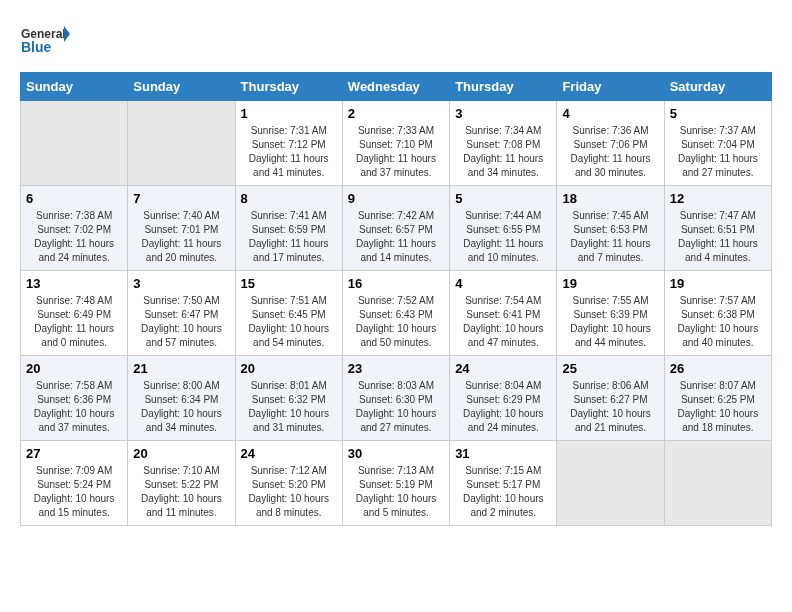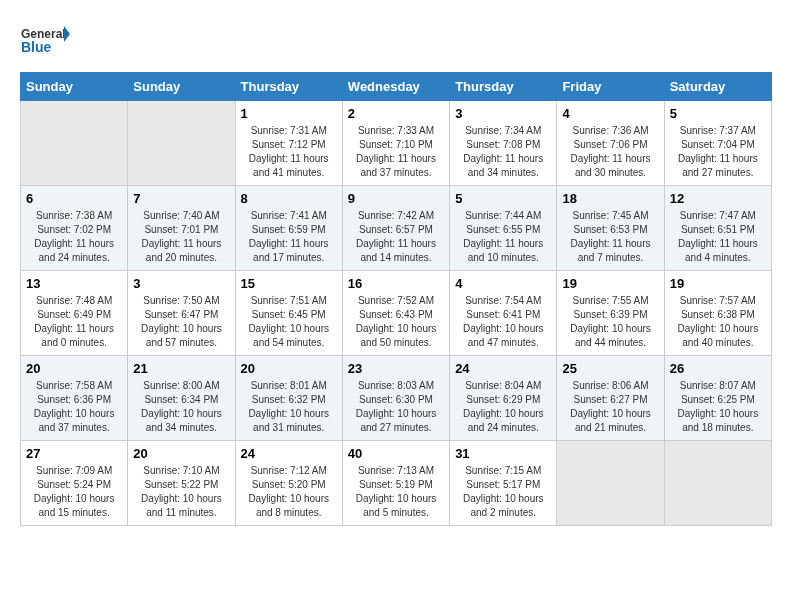--- a/index.html
+++ b/index.html
@@ -230,21 +230,21 @@
         </td>
         <td>
           <span class="day-num">20</span>
           <div class="day-info">Sunrise: 7:10 AM<br>Sunset: 5:22 PM<br>Daylight: 10 hours and 11 minutes.</div>
         </td>
         <td>
           <span class="day-num">24</span>
           <div class="day-info">Sunrise: 7:12 AM<br>Sunset: 5:20 PM<br>Daylight: 10 hours and 8 minutes.</div>
         </td>
         <td>
-          <span class="day-num">40</span>
+          <span class="day-num">30</span>
           <div class="day-info">Sunrise: 7:13 AM<br>Sunset: 5:19 PM<br>Daylight: 10 hours and 5 minutes.</div>
         </td>
         <td>
           <span class="day-num">31</span>
           <div class="day-info">Sunrise: 7:15 AM<br>Sunset: 5:17 PM<br>Daylight: 10 hours and 2 minutes.</div>
         </td>
         <td class="empty-cell"></td>
         <td class="empty-cell"></td>
       </tr>
     </tbody>

